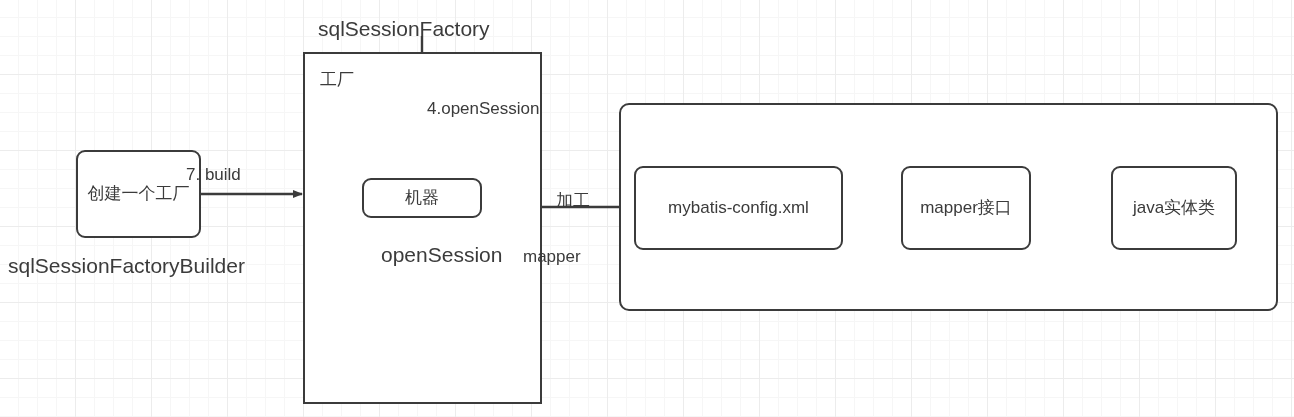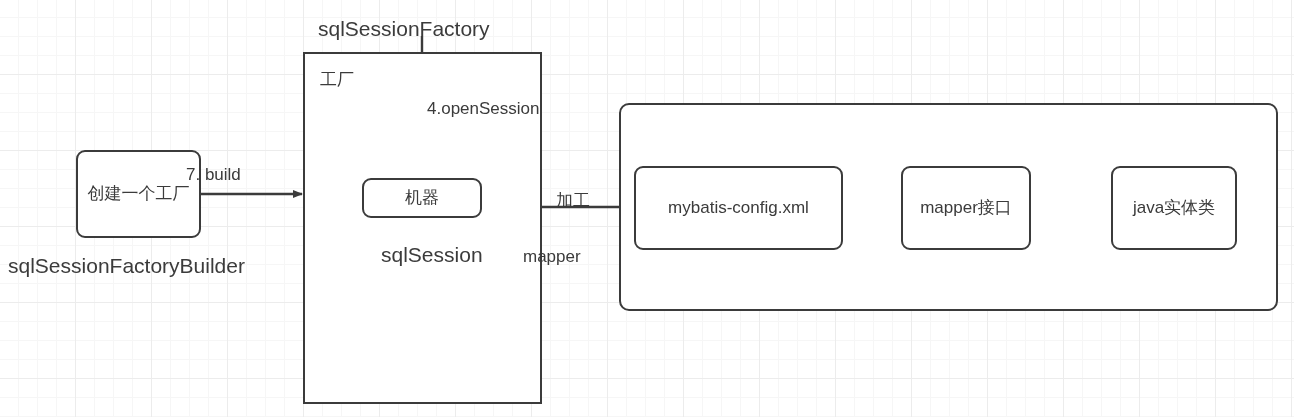--- a/index.html
+++ b/index.html
@@ -105,21 +105,21 @@
   </svg>
 
   <div class="node rounded" style="left:32px; top:150px; width:125px; height:88px;margin-left:44px;">创建一个工厂</div>
   <div class="caption" style="left:8px; top:254px;">sqlSessionFactoryBuilder</div>
 
   <div class="plain-box" style="left:303px; top:52px; width:239px; height:352px;"></div>
   <div class="inner-title" style="left:320px; top:68px;">工厂</div>
   <div class="caption" style="left:318px; top:17px;">sqlSessionFactory</div>
 
   <div class="node rounded" style="left:362px; top:178px; width:120px; height:40px;">机器</div>
-  <div class="caption" style="left:381px; top:243px;">sqlSession</div>
+  <div class="caption" style="left:381px; top:243px;">openSession</div>
 
   <div class="edge-label" style="left:186px; top:165px;">7. build</div>
   <div class="edge-label" style="left:427px; top:99px;">4.openSession</div>
   <div class="edge-label" style="left:556px; top:189px;">加工</div>
   <div class="edge-label" style="left:523px; top:247px;">mapper</div>
 
   <div class="container-box" style="left:619px; top:103px; width:659px; height:208px;"></div>
 
   <div class="node rounded" style="left:634px; top:166px; width:209px; height:84px;">mybatis-config.xml</div>
 

